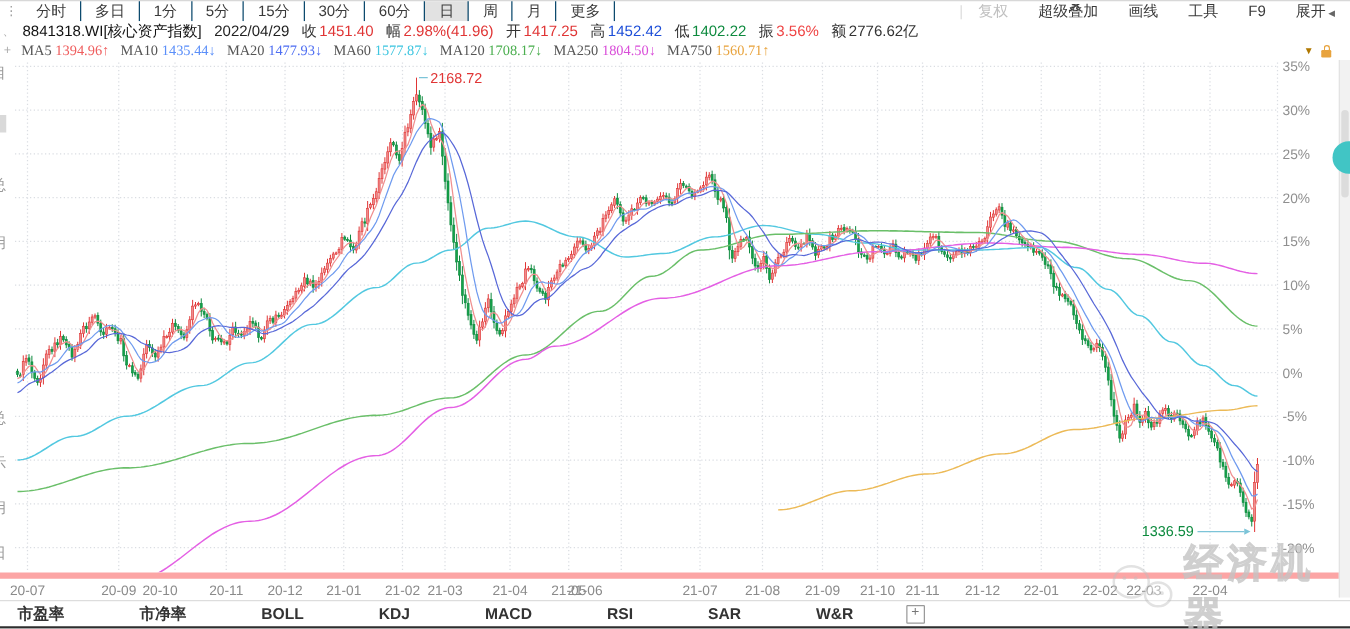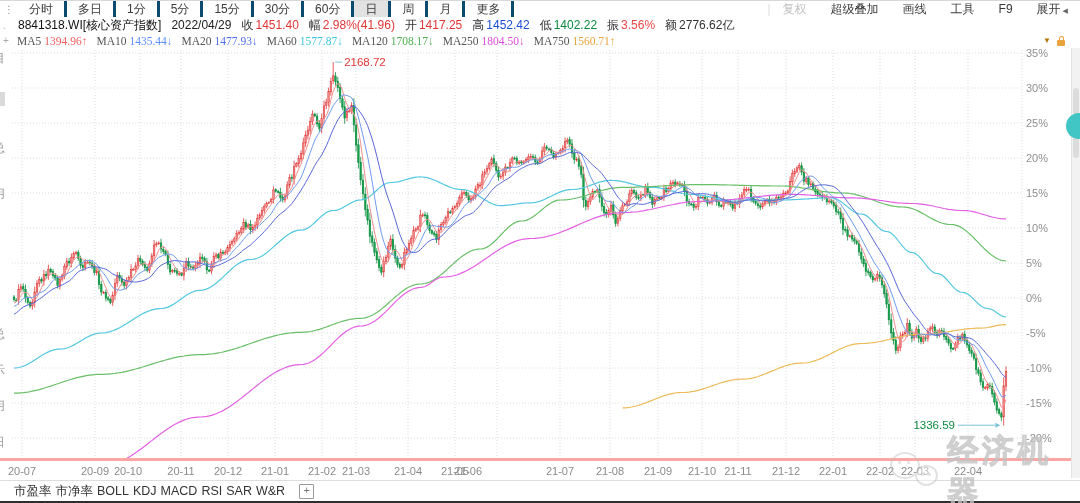--- a/index.html
+++ b/index.html
@@ -3,21 +3,21 @@
 <meta charset="utf-8">
 <style>
   html,body{margin:0;padding:0;background:#fff;}
   .page{position:relative;width:1080px;height:503px;overflow:hidden;background:#fff;
         font-family:"Liberation Sans","DejaVu Sans",sans-serif;-webkit-font-smoothing:antialiased;}
   
   .row1{position:absolute;left:0;top:0;width:1080px;height:17px;display:flex;align-items:center;
         font-size:12px;color:#3a3a3a;border-top:1px solid #d8d8d8;box-sizing:border-box;background:#fff;}
   .tb-left{display:flex;align-items:center;padding-left:4px;}
   .tb-frag{width:14px;color:#9a9a9a;font-size:10px;overflow:hidden;}
-  .tb-item{padding:0 11px;line-height:16px;border-right:3px solid #0c4a6e;cursor:default;white-space:nowrap;}
+  .tb-item{padding:0 11px;line-height:16px;border-right:1px solid #0c4a6e;cursor:default;white-space:nowrap;}
   .tb-item.sel{background:#e2e2e2;}
   .tb-right{margin-left:auto;display:flex;align-items:center;}
   .tb-ritem{padding:0 12px;white-space:nowrap;}
   .tb-ritem.disabled{color:#c0c0c0;}
   .tb-sep{color:#ddd;}
   .expand-arrow{font-size:7px;color:#666;margin-left:2px;}
   
   .row2{position:absolute;left:0;top:17px;width:1080px;height:16px;display:flex;align-items:center;
         font-size:12px;color:#222;background:#fff;white-space:nowrap;}
   .info-frag{width:16px;color:#aaa;font-size:10px;overflow:hidden;padding-left:2px;}
@@ -52,27 +52,27 @@
   .wm-b2{position:absolute;left:27px;top:17px;width:23px;height:21px;border:2.5px solid #bdbdbd;border-radius:50%;background:#fff;box-sizing:border-box;}
   .wm-b2:before,.wm-b2:after{content:"";position:absolute;top:6px;width:2.5px;height:2.5px;border-radius:50%;background:#bdbdbd;}
   .wm-b2:before{left:4px;} .wm-b2:after{left:11px;}
   .wm-text{font-size:31px;font-weight:bold;letter-spacing:4px;color:rgba(195,195,195,.45);
            -webkit-text-stroke:1px #c3c3c3;margin-left:6px;}
   
   .v-scroll{position:absolute;left:1071px;top:48px;width:9px;height:430px;background:#f2f2f2;border-left:1px solid #e3e3e3;z-index:2;}
   .v-thumb{position:absolute;left:1.5px;top:40px;width:6px;height:70px;background:#dcdcdc;border-radius:3px;}
   .teal-circle{position:absolute;left:1066px;top:113px;width:26px;height:26px;border-radius:50%;background:#41c5c5;z-index:5;}
   
-  .xaxis{position:absolute;left:0;top:458px;width:1080px;height:22px;border-top:3px solid #fca5a5;background:#fff;}
+  .xaxis{position:absolute;left:0;top:458px;width:1080px;height:22px;border-top:5px solid #fca5a5;background:#fff;}
   .x-lab{position:absolute;top:4px;transform:translateX(-50%);font-size:11px;color:#8a8a8a;}
   
   .tabbar{position:absolute;left:0;top:480px;width:1080px;height:23px;display:flex;align-items:center;
           border-top:1px solid #ddd;border-bottom:2px solid #2e2e2e;box-sizing:border-box;background:#fff;
           font-size:12.5px;color:#333;}
-  .tab{padding:0 2px;white-space:nowrap;}
+  .tab{padding:0 30px;white-space:nowrap;font-weight:bold;}
   .tab:first-child{padding-left:14px;}
   .plus-box{width:13px;height:13px;border:1px solid #9a9a9a;color:#777;font-size:11px;line-height:11px;
             text-align:center;margin-left:12px;border-radius:1px;}
 </style>
 </head>
 <body>
 
 <div class="page">
 
   <div class="row1">

